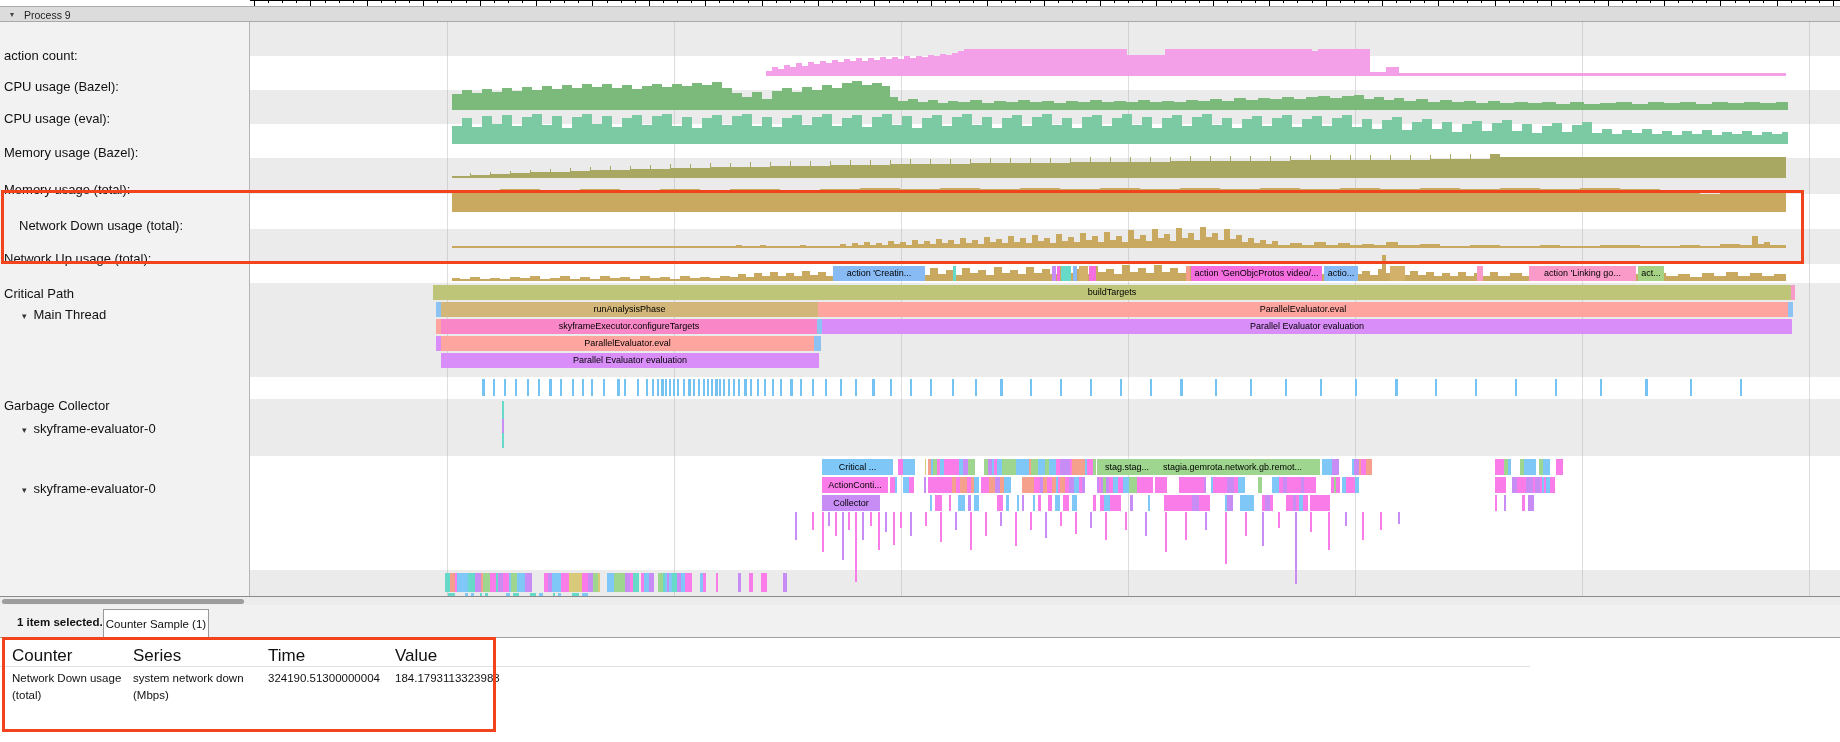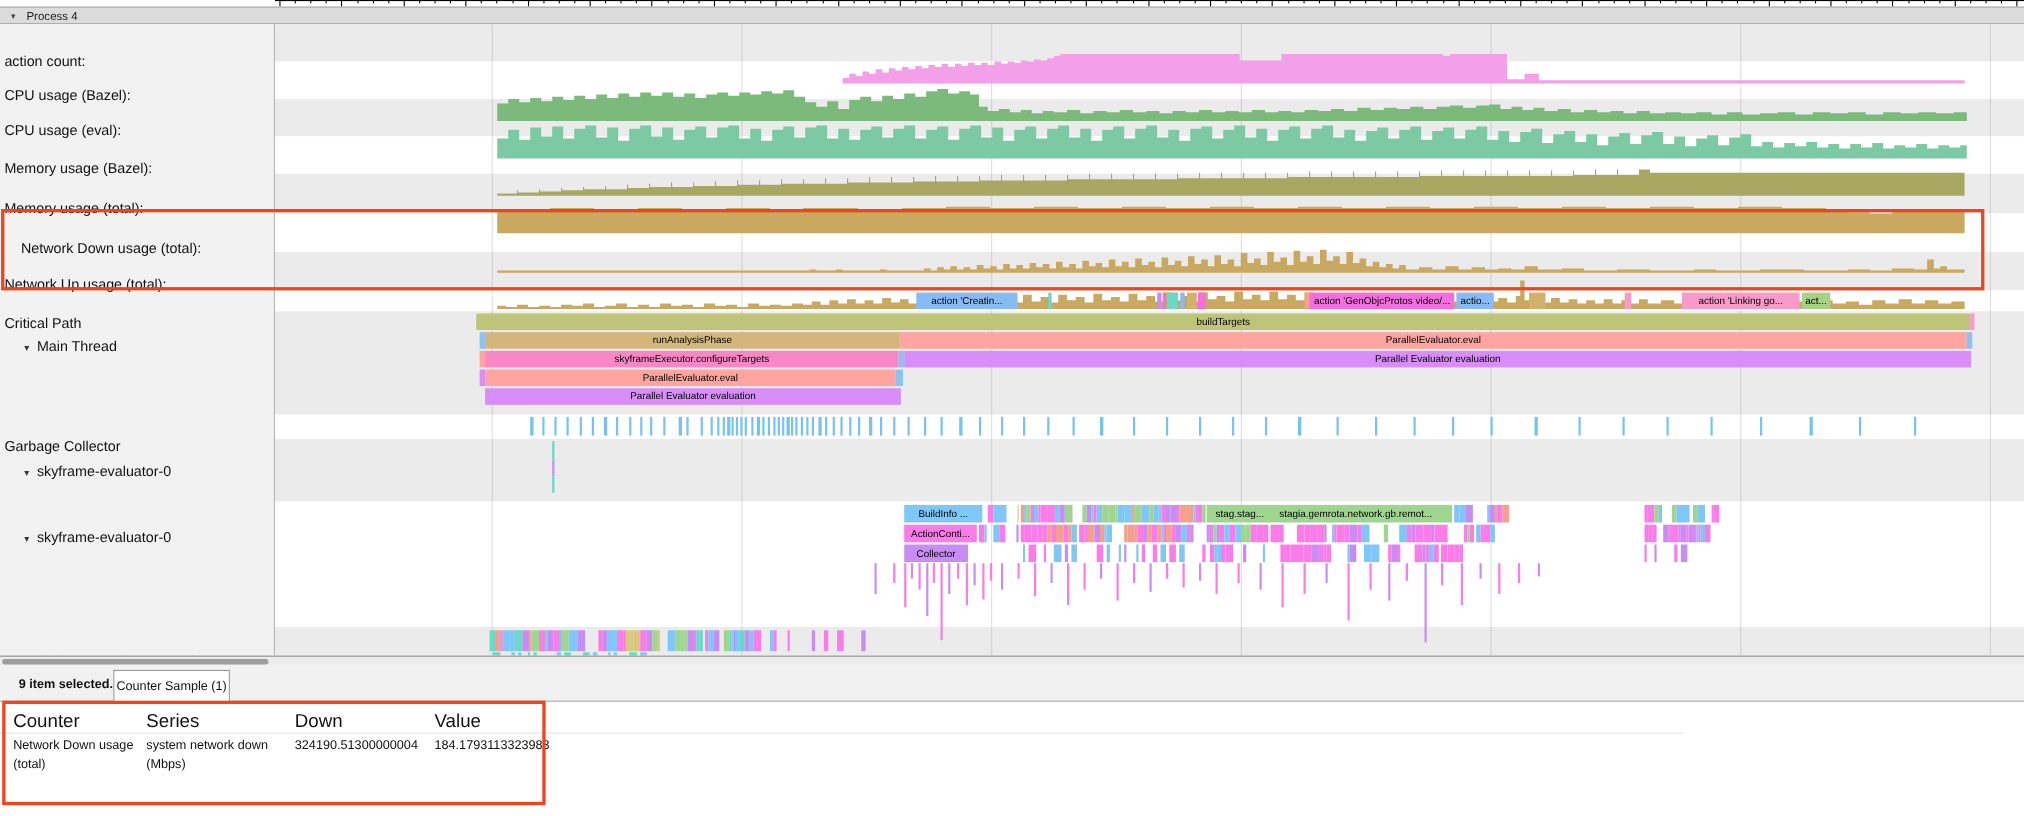--- a/index.html
+++ b/index.html
@@ -147,21 +147,21 @@
       <div style="position: absolute; left: 1748.6px; top: 1px; width: 1px; height: 2px; background: rgb(0, 0, 0);"></div>
       <div style="position: absolute; left: 1762.7px; top: 1px; width: 1px; height: 2px; background: rgb(0, 0, 0);"></div>
       <div style="position: absolute; left: 1776.8px; top: 1px; width: 1px; height: 5px; background: rgb(0, 0, 0);"></div>
       <div style="position: absolute; left: 1790.9px; top: 1px; width: 1px; height: 2px; background: rgb(0, 0, 0);"></div>
       <div style="position: absolute; left: 1805px; top: 1px; width: 1px; height: 2px; background: rgb(0, 0, 0);"></div>
       <div style="position: absolute; left: 1819.1px; top: 1px; width: 1px; height: 2px; background: rgb(0, 0, 0);"></div>
       <div style="position: absolute; left: 1833.2px; top: 1px; width: 1px; height: 5px; background: rgb(0, 0, 0);"></div>
     </div>
   <div id="process-header">
     <span class="tri">▾</span>
-    <span class="lbl">Process 4</span>
+    <span class="lbl">Process 9</span>
   </div>
   <div id="timeline">
     <div id="bands">
         <div class="band g" style="top: 0px; height: 34px;"></div>
         <div class="band w" style="top: 34px; height: 34px;"></div>
         <div class="band g" style="top: 68px; height: 34px;"></div>
         <div class="band w" style="top: 102px; height: 34px;"></div>
         <div class="band g" style="top: 136px; height: 36px;"></div>
         <div class="band w" style="top: 172px; height: 35px;"></div>
         <div class="band g" style="top: 207px; height: 35px;"></div>
@@ -505,21 +505,21 @@
         <div class="slice" style="left: 1316px; top: 473px; width: 6px; height: 16px; background: rgb(250, 124, 232); line-height: 16px;"></div>
         <div class="slice" style="left: 1322px; top: 473px; width: 5px; height: 16px; background: rgb(250, 124, 232); line-height: 16px;"></div>
         <div class="slice" style="left: 1327px; top: 473px; width: 3px; height: 16px; background: rgb(250, 124, 232); line-height: 16px;"></div>
         <div class="slice" style="left: 1495px; top: 473px; width: 2px; height: 16px; background: rgb(250, 124, 232); line-height: 16px;"></div>
         <div class="slice" style="left: 1504px; top: 473px; width: 2px; height: 16px; background: rgb(199, 141, 245); line-height: 16px;"></div>
         <div class="slice" style="left: 1522px; top: 473px; width: 3px; height: 16px; background: rgb(250, 124, 232); line-height: 16px;"></div>
         <div class="slice" style="left: 1528px; top: 473px; width: 6px; height: 16px; background: rgb(199, 141, 245); line-height: 16px;"></div>
         <div class="slice" style="left: 1097px; top: 437px; width: 223px; height: 16px; background: rgb(159, 214, 143); line-height: 16px;"></div>
         <div class="flabel" style="left: 1105px; top: 440px;">stag.stag...</div>
         <div class="flabel" style="left: 1163px; top: 440px;">stagia.gemrota.network.gb.remot...</div>
-        <div class="slice" style="left: 822px; top: 437px; width: 71px; height: 16px; background: rgb(127, 199, 247); line-height: 16px;">BuildInfo ...</div>
+        <div class="slice" style="left: 822px; top: 437px; width: 71px; height: 16px; background: rgb(127, 199, 247); line-height: 16px;">Critical ...</div>
         <div class="slice" style="left: 822px; top: 455px; width: 66px; height: 16px; background: rgb(250, 124, 232); line-height: 16px;">ActionConti...</div>
         <div class="slice" style="left: 822px; top: 473px; width: 58px; height: 16px; background: rgb(199, 141, 245); line-height: 16px;">Collector</div>
         <div class="drip" style="left: 795px; top: 490px; height: 28px; background: rgb(199, 141, 245);"></div>
         <div class="drip" style="left: 812px; top: 490px; height: 18px; background: rgb(250, 124, 232);"></div>
         <div class="drip" style="left: 822px; top: 490px; height: 40px; background: rgb(250, 124, 232);"></div>
         <div class="drip" style="left: 828px; top: 490px; height: 14px; background: rgb(199, 141, 245);"></div>
         <div class="drip" style="left: 835px; top: 490px; height: 24px; background: rgb(250, 124, 232);"></div>
         <div class="drip" style="left: 842px; top: 490px; height: 48px; background: rgb(199, 141, 245);"></div>
         <div class="drip" style="left: 848px; top: 490px; height: 18px; background: rgb(250, 124, 232);"></div>
         <div class="drip" style="left: 855px; top: 490px; height: 70px; background: rgb(250, 124, 232);"></div>
@@ -648,29 +648,29 @@
         <div class="side-label" style="left: 22px; top: 459px;"><span class="tri">▾</span><span>skyframe-evaluator-0</span></div>
         <div class="side-label" style="left: 22px; top: 571px;"><span class="tri">▾</span><span>skyframe-evaluator-cpu-heavy-0</span></div>
       </div>
   <div class="annot" style="left: 1px; top: 168px; width: 1803px; height: 74px; border-color: rgb(242, 68, 28);"></div>
     </div>
   <div id="footer">
     <div id="scrollstrip">
         <div id="scrollthumb"></div>
       </div>
     <div id="tabbar">
-      <div id="status-text">9 item selected.</div>
+      <div id="status-text">1 item selected.</div>
       <div id="tab-counter-sample">Counter Sample (1)</div>
     </div>
     <div id="detail">
       <div id="head-sep"></div>
       <div id="table-heads">
           <div class="th" style="left: 12px;">Counter</div>
           <div class="th" style="left: 133px;">Series</div>
-          <div class="th" style="left: 268px;">Down</div>
+          <div class="th" style="left: 268px;">Time</div>
           <div class="th" style="left: 395px;">Value</div>
         </div>
       <div id="table-cells">
           <div class="td" style="left: 12px; top: 34px;">Network Down usage</div>
           <div class="td" style="left: 12px; top: 51px;">(total)</div>
           <div class="td" style="left: 133px; top: 34px;">system network down</div>
           <div class="td" style="left: 133px; top: 51px;">(Mbps)</div>
           <div class="td" style="left: 268px; top: 34px;">324190.51300000004</div>
           <div class="td" style="left: 395px; top: 34px;">184.1793113323983</div>
         </div>

